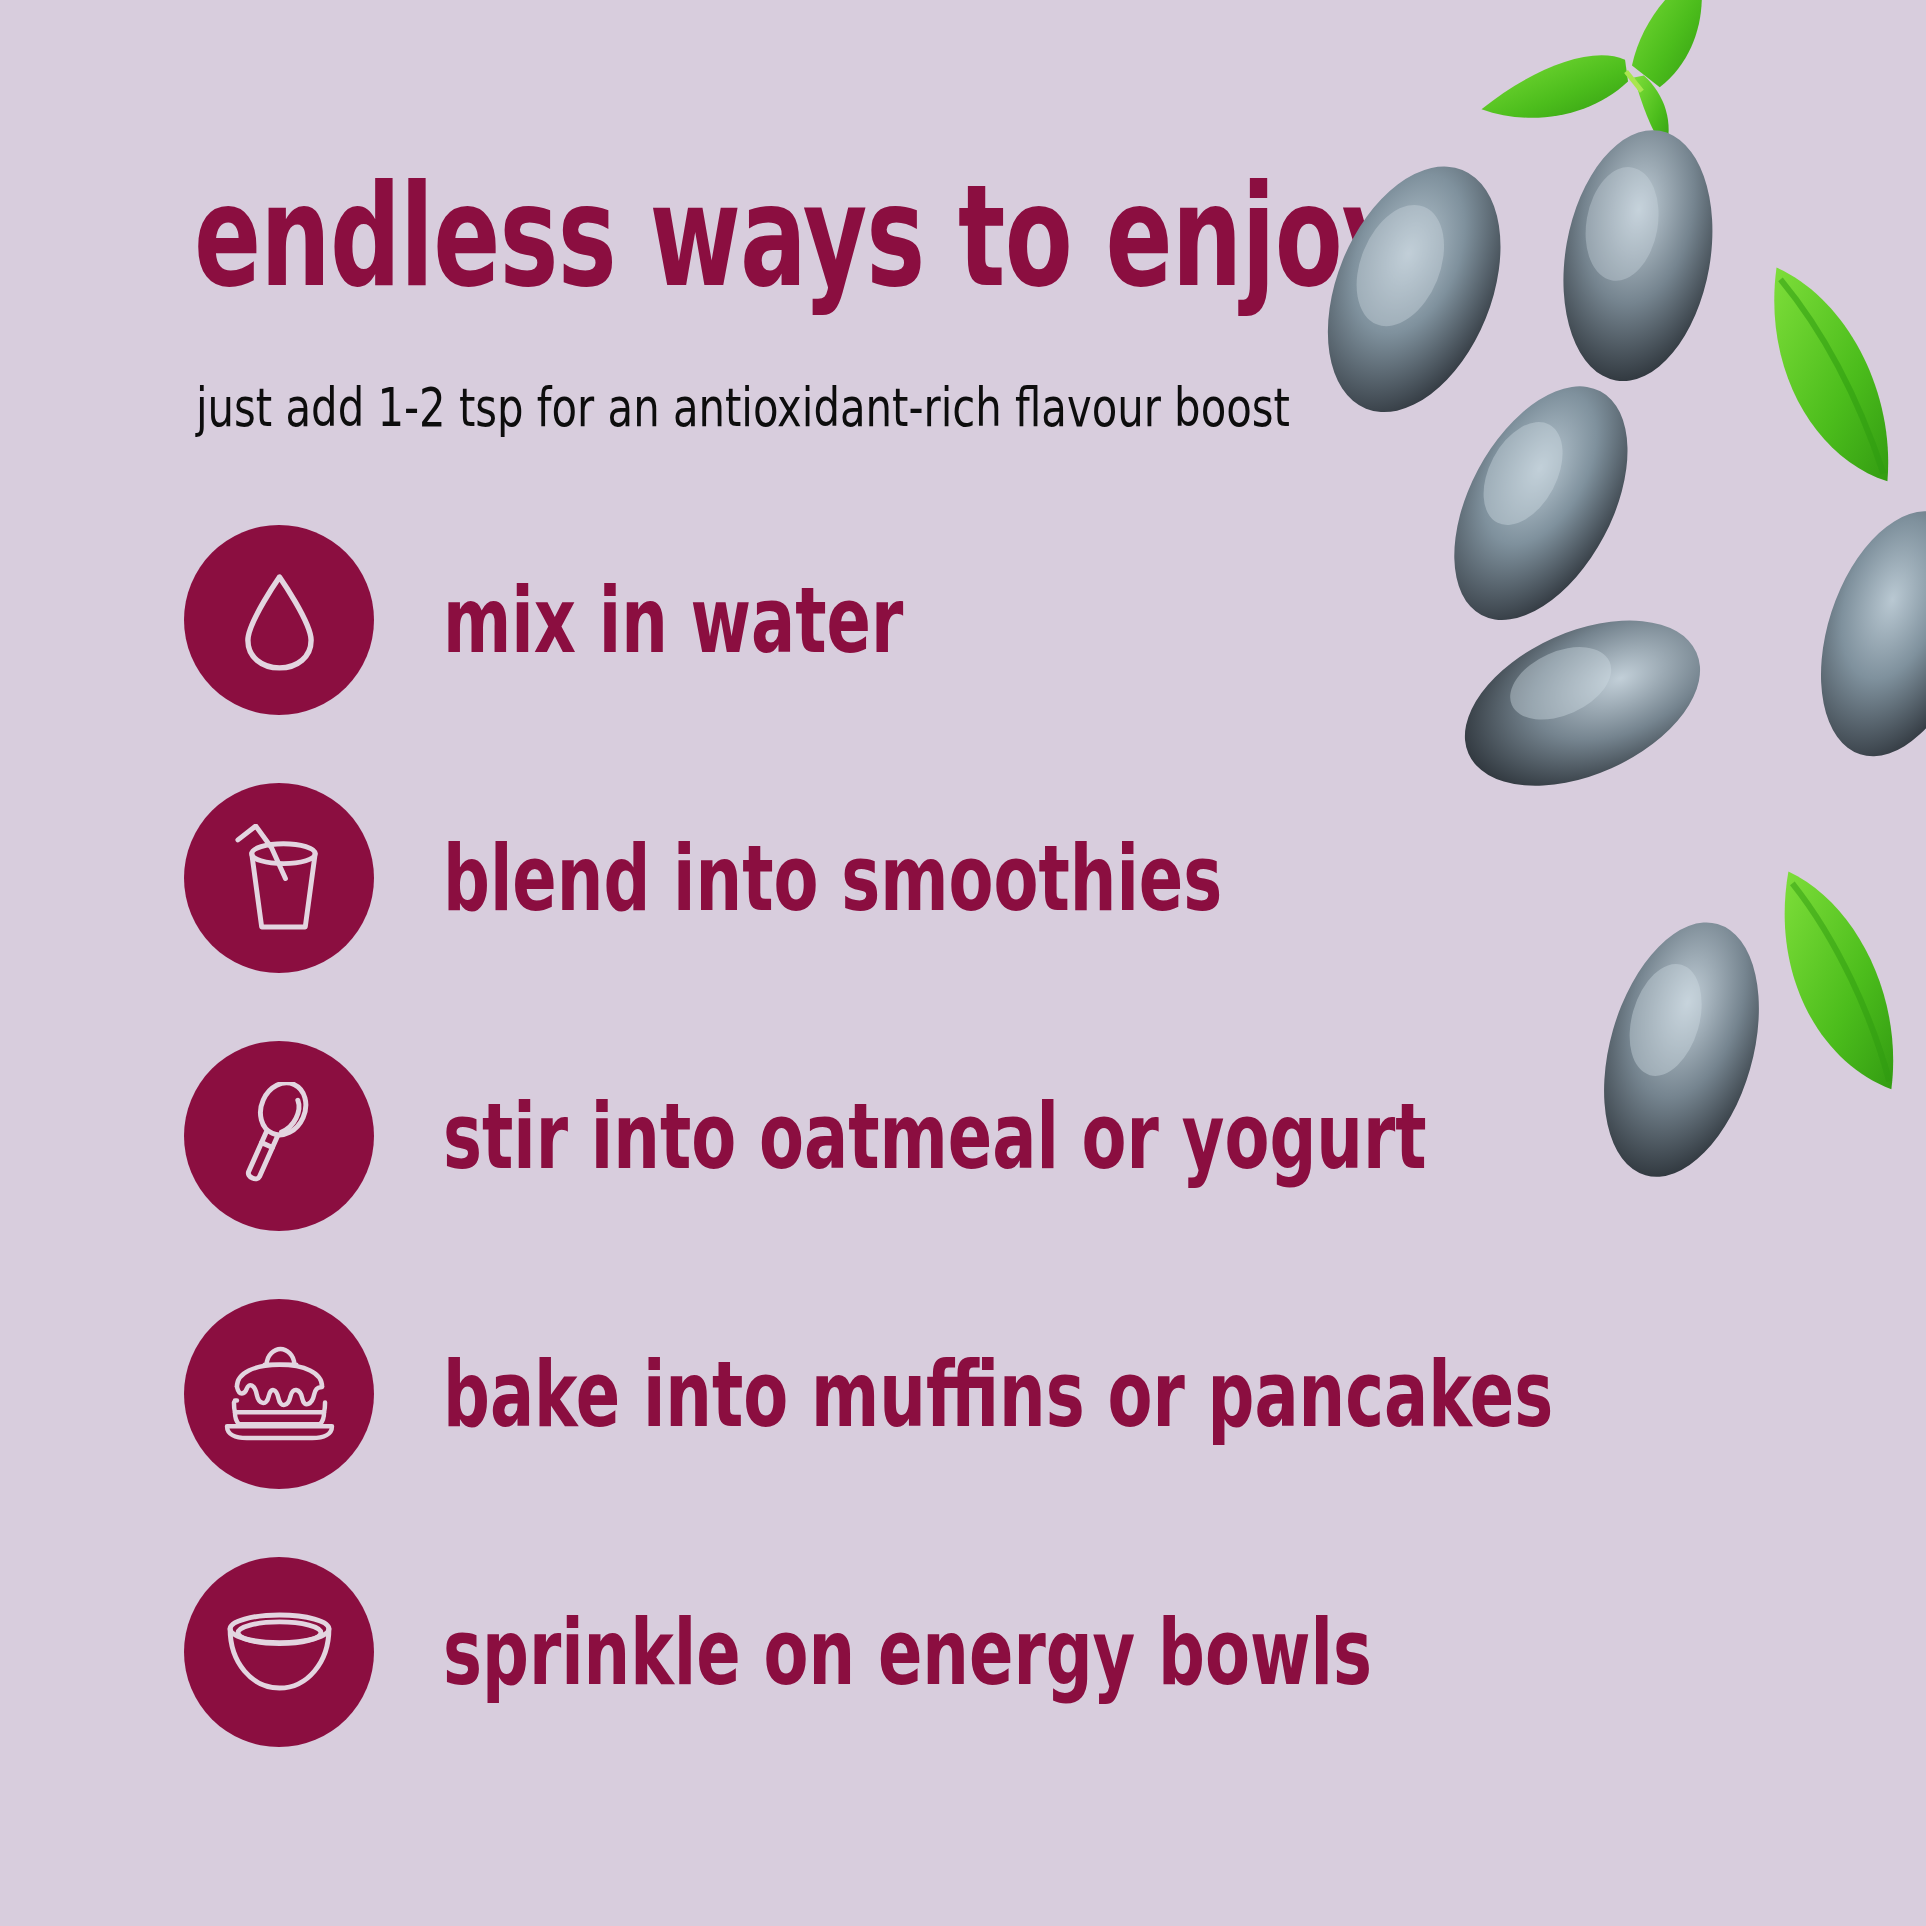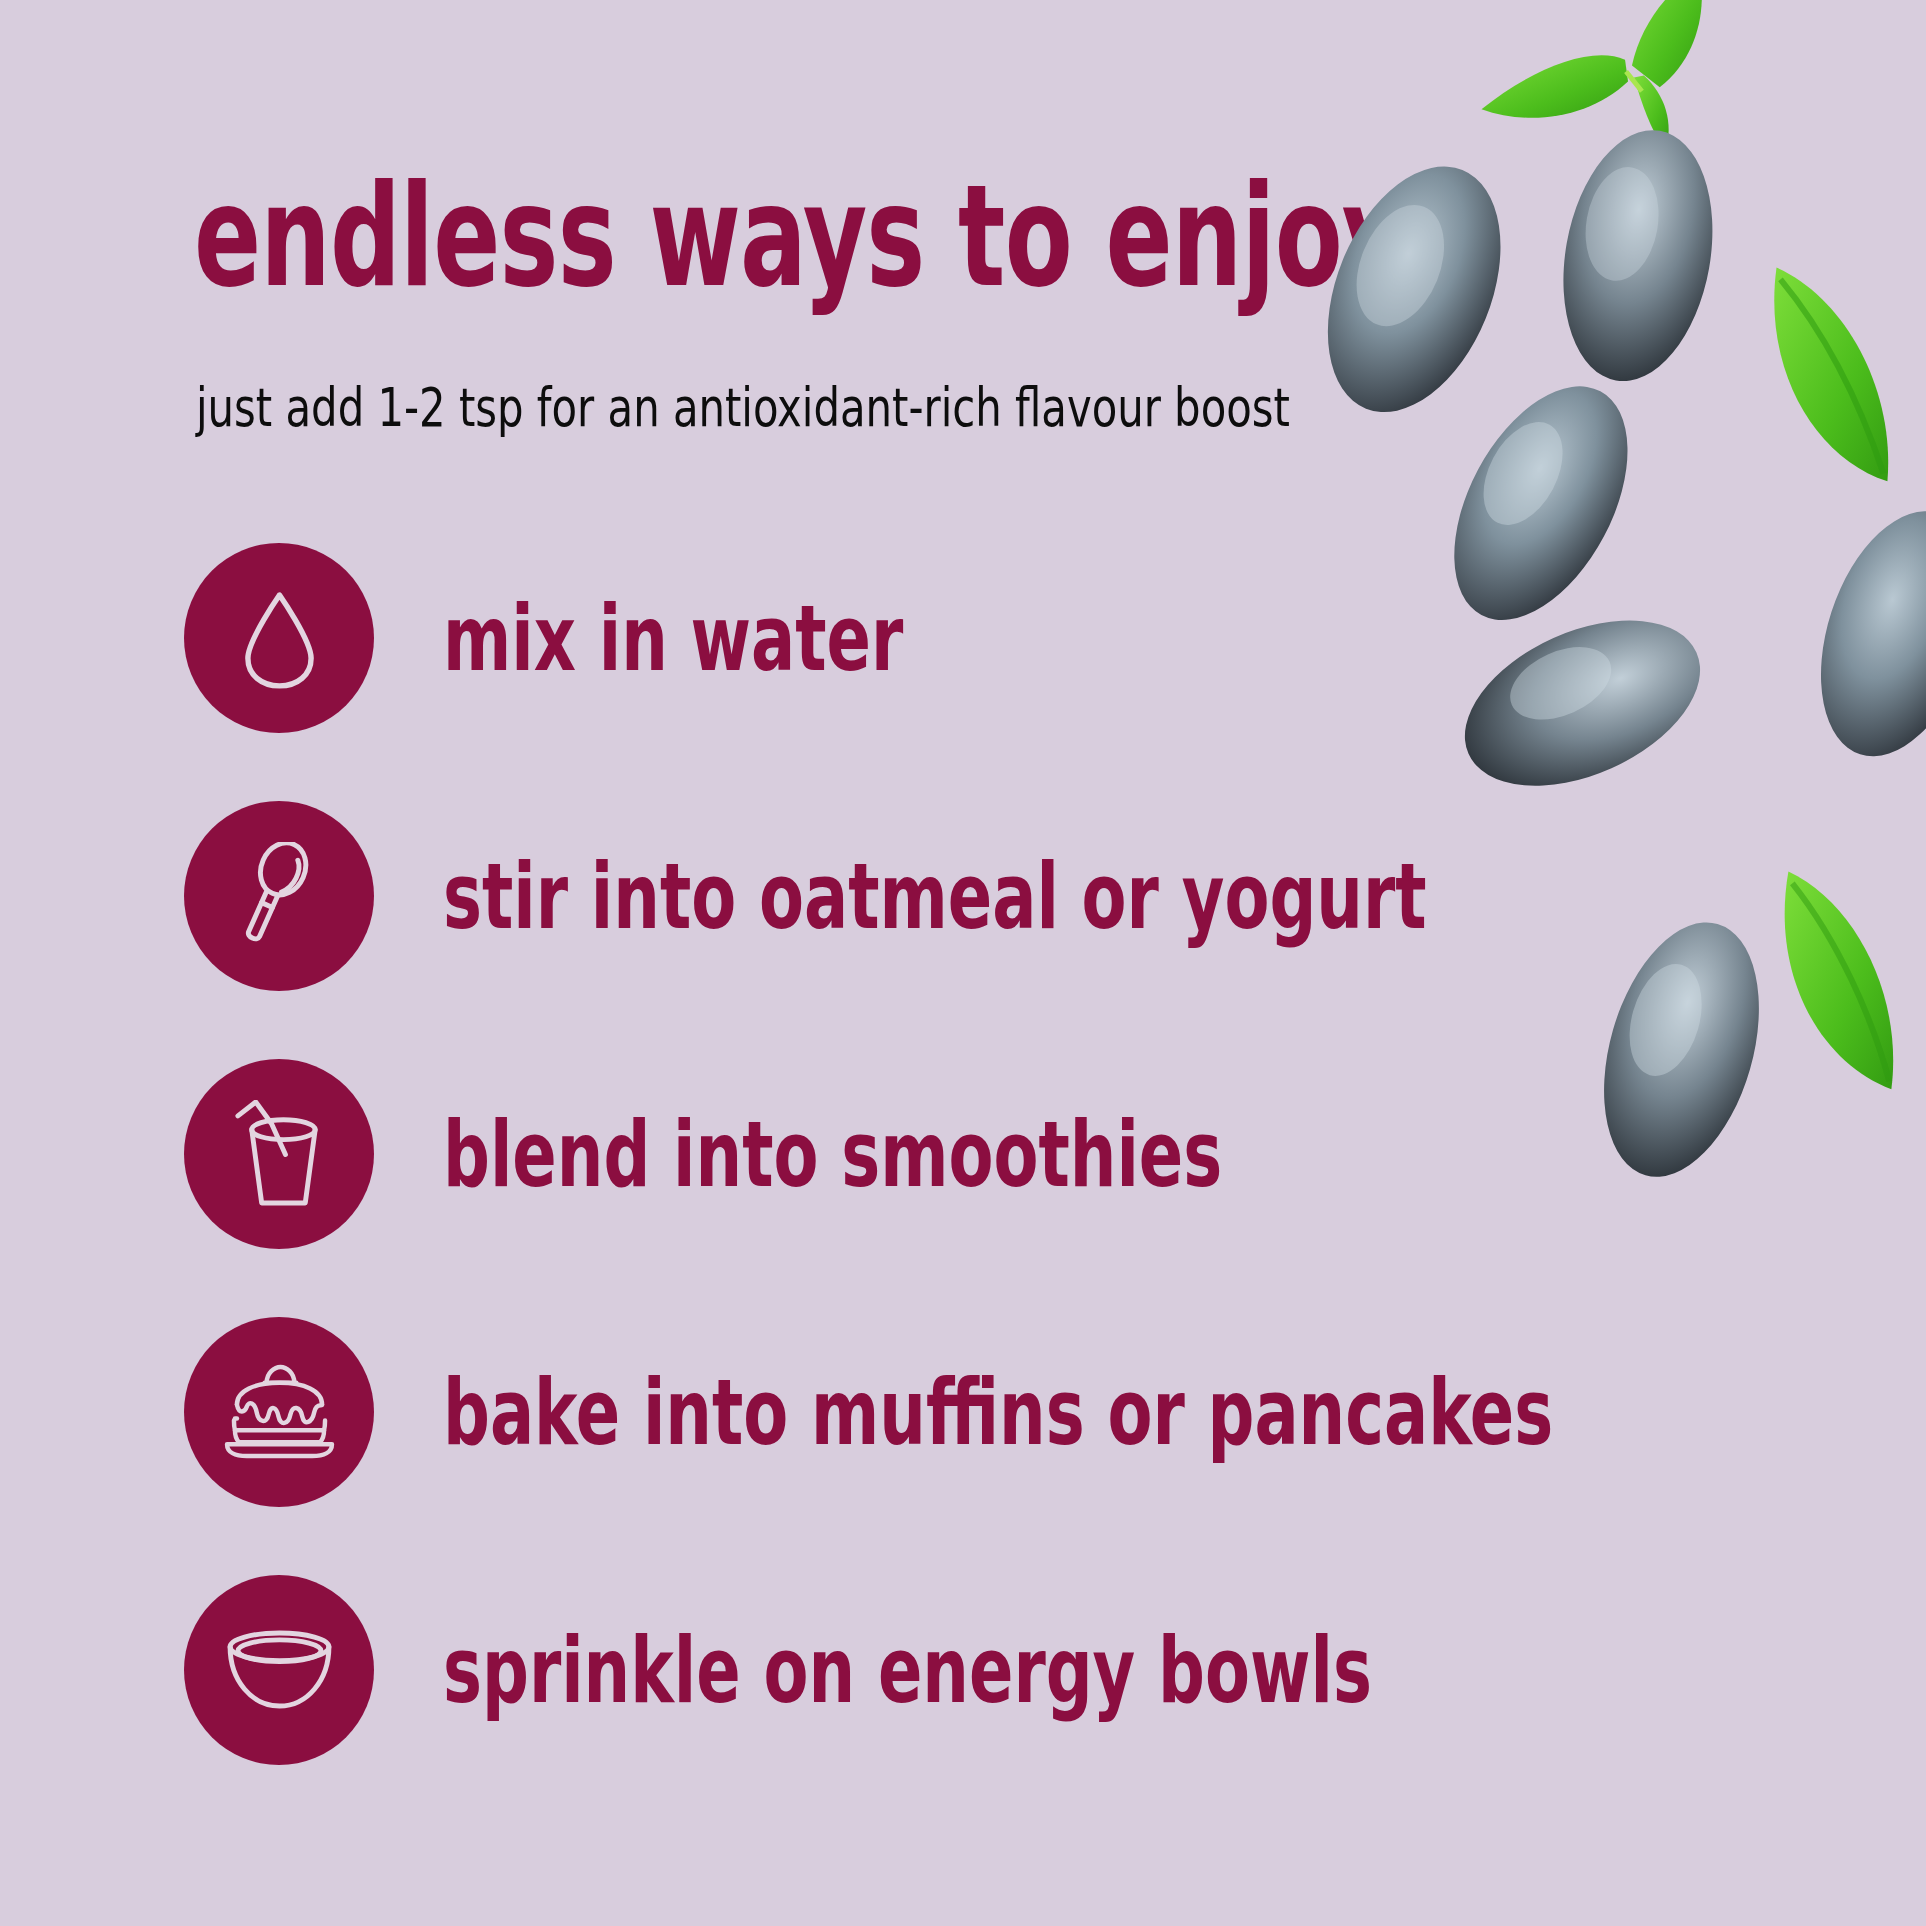--- a/index.html
+++ b/index.html
@@ -49,21 +49,21 @@
     color: #0d0d0d;
     transform: scaleX(0.86);
     transform-origin: left center;
     white-space: nowrap;
   }
 
   
   #usage-list {
     position: absolute;
     left: 184px;
-    top: 543px;
+    top: 525px;
     width: 1287px;
   }
 
   .usage-row {
     position: relative;
     height: 190px;
     margin-bottom: 68px;
     display: flex;
     align-items: center;
   }
@@ -181,49 +181,49 @@
           </svg>
         </span>
       </div>
       <div class="usage-label">mix in water</div>
     </div>
 
     <div class="usage-row">
       <div class="icon-badge">
         <span>
           <svg width="103" height="109" viewBox="0 0 104 110" fill="none" stroke="#e3d5e0" stroke-width="5" stroke-linejoin="round" stroke-linecap="round">
+
+            <path d="M24 30 L34 104 L78 104 L88 30"></path>
+
+            <ellipse cx="56" cy="30" rx="32" ry="10"></ellipse>
+
+            <path d="M10 16 L28 2 L44 24 L58 55"></path>
+          </svg>
+        </span>
+      </div>
+      <div class="usage-label">blend into smoothies</div>
+    </div>
+
+    <div class="usage-row">
+      <div class="icon-badge">
+        <span>
+          <svg width="103" height="109" viewBox="0 0 104 110" fill="none" stroke="#e3d5e0" stroke-width="5" stroke-linejoin="round" stroke-linecap="round">
             <g transform="rotate(24 52 55)">
 
               <ellipse cx="44" cy="28" rx="22" ry="27"></ellipse>
 
               <path d="M54 14 C62 22 62 40 52 50"></path>
 
               <path d="M38 55 L38 100 C38 106 50 106 50 100 L50 55"></path>
               <path d="M38 68 L50 68"></path>
             </g>
           </svg>
         </span>
       </div>
       <div class="usage-label">stir into oatmeal or yogurt</div>
-    </div>
-
-    <div class="usage-row">
-      <div class="icon-badge">
-        <span>
-          <svg width="103" height="109" viewBox="0 0 104 110" fill="none" stroke="#e3d5e0" stroke-width="5" stroke-linejoin="round" stroke-linecap="round">
-
-            <path d="M24 30 L34 104 L78 104 L88 30"></path>
-
-            <ellipse cx="56" cy="30" rx="32" ry="10"></ellipse>
-
-            <path d="M10 16 L28 2 L44 24 L58 55"></path>
-          </svg>
-        </span>
-      </div>
-      <div class="usage-label">blend into smoothies</div>
     </div>
 
     <div class="usage-row">
       <div class="icon-badge">
         <span>
           <svg width="113" height="99" viewBox="0 0 114 100" fill="none" stroke="#e3d5e0" stroke-width="4.5" stroke-linejoin="round" stroke-linecap="round">
 
             <path d="M44 20 C44 10 52 4 58 4 C64 4 72 10 72 20"></path>
             <path d="M42 20 L74 20"></path>
 

